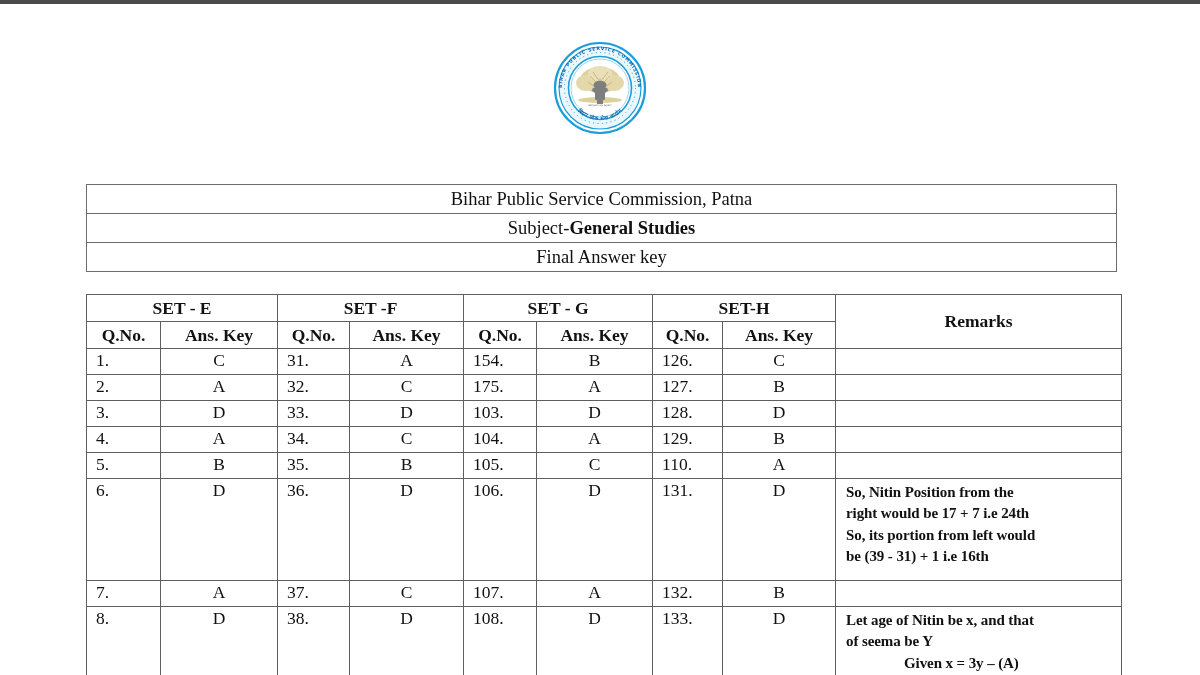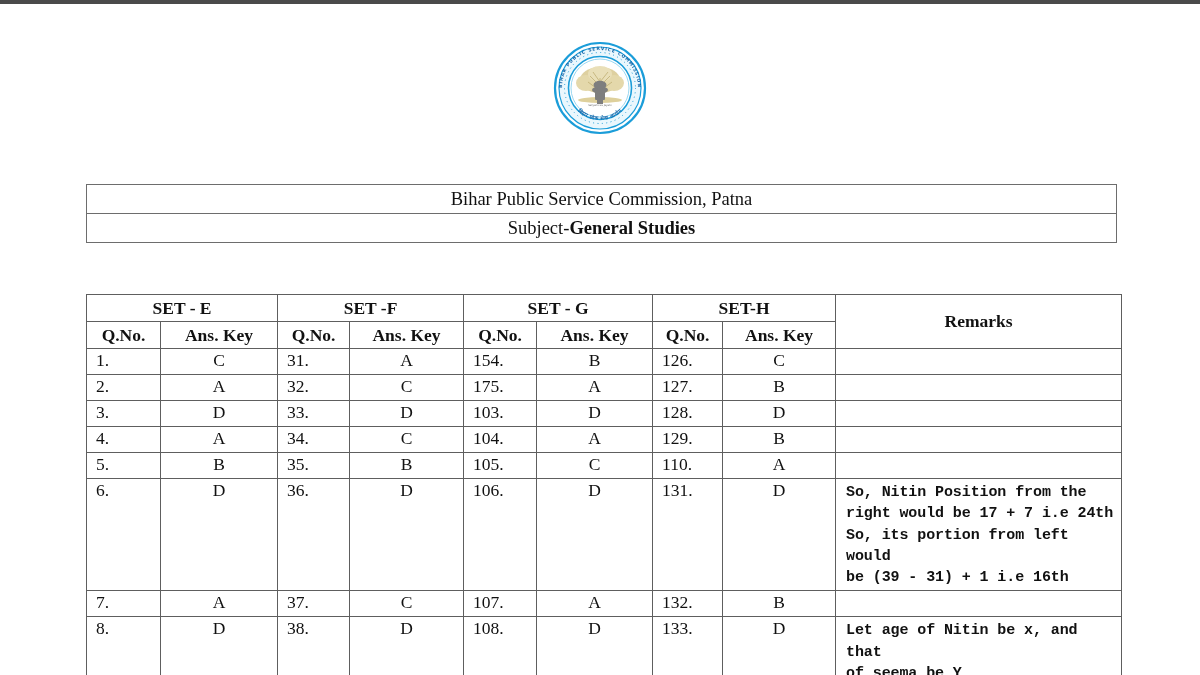--- a/index.html
+++ b/index.html
@@ -102,21 +102,21 @@
   .key-table td.ans {
     text-align: center;
     vertical-align: top;
     height: 24px;
     padding-top: 1px;
   }
   .key-table td.remark {
     vertical-align: top;
     text-align: left;
     padding: 3px 7px 2px 10px;
-    font-family: Liberation Mono, monospace;
+    font-family: Liberation Serif, serif;
     font-size: 15px;
     font-weight: 600;
     line-height: 1.42;
     letter-spacing: -0.1px;
   }
   .remark p { margin: 0; }
   .remark .indent { padding-left: 58px; }
   .tall-6 { height: 96px; }
   .tall-8 { height: 78px; }
   .clip-wrap {
@@ -178,20 +178,23 @@
     </div>
   </div>
 
   <table class="title-table">
     <tbody>
       <tr>
         <td class="t-reg">Bihar Public Service Commission, Patna</td>
       </tr>
       <tr>
         <td><span class="t-reg">Subject-</span><span class="t-bold">General Studies</span></td>
+      </tr>
+      <tr>
+        <td class="t-reg">Final Answer key</td>
       </tr>
     </tbody>
   </table>
 
   <table class="key-table">
     <colgroup>
       <col style="width:74px">
         <col style="width:117px">
       <col style="width:72px">
         <col style="width:114px">

